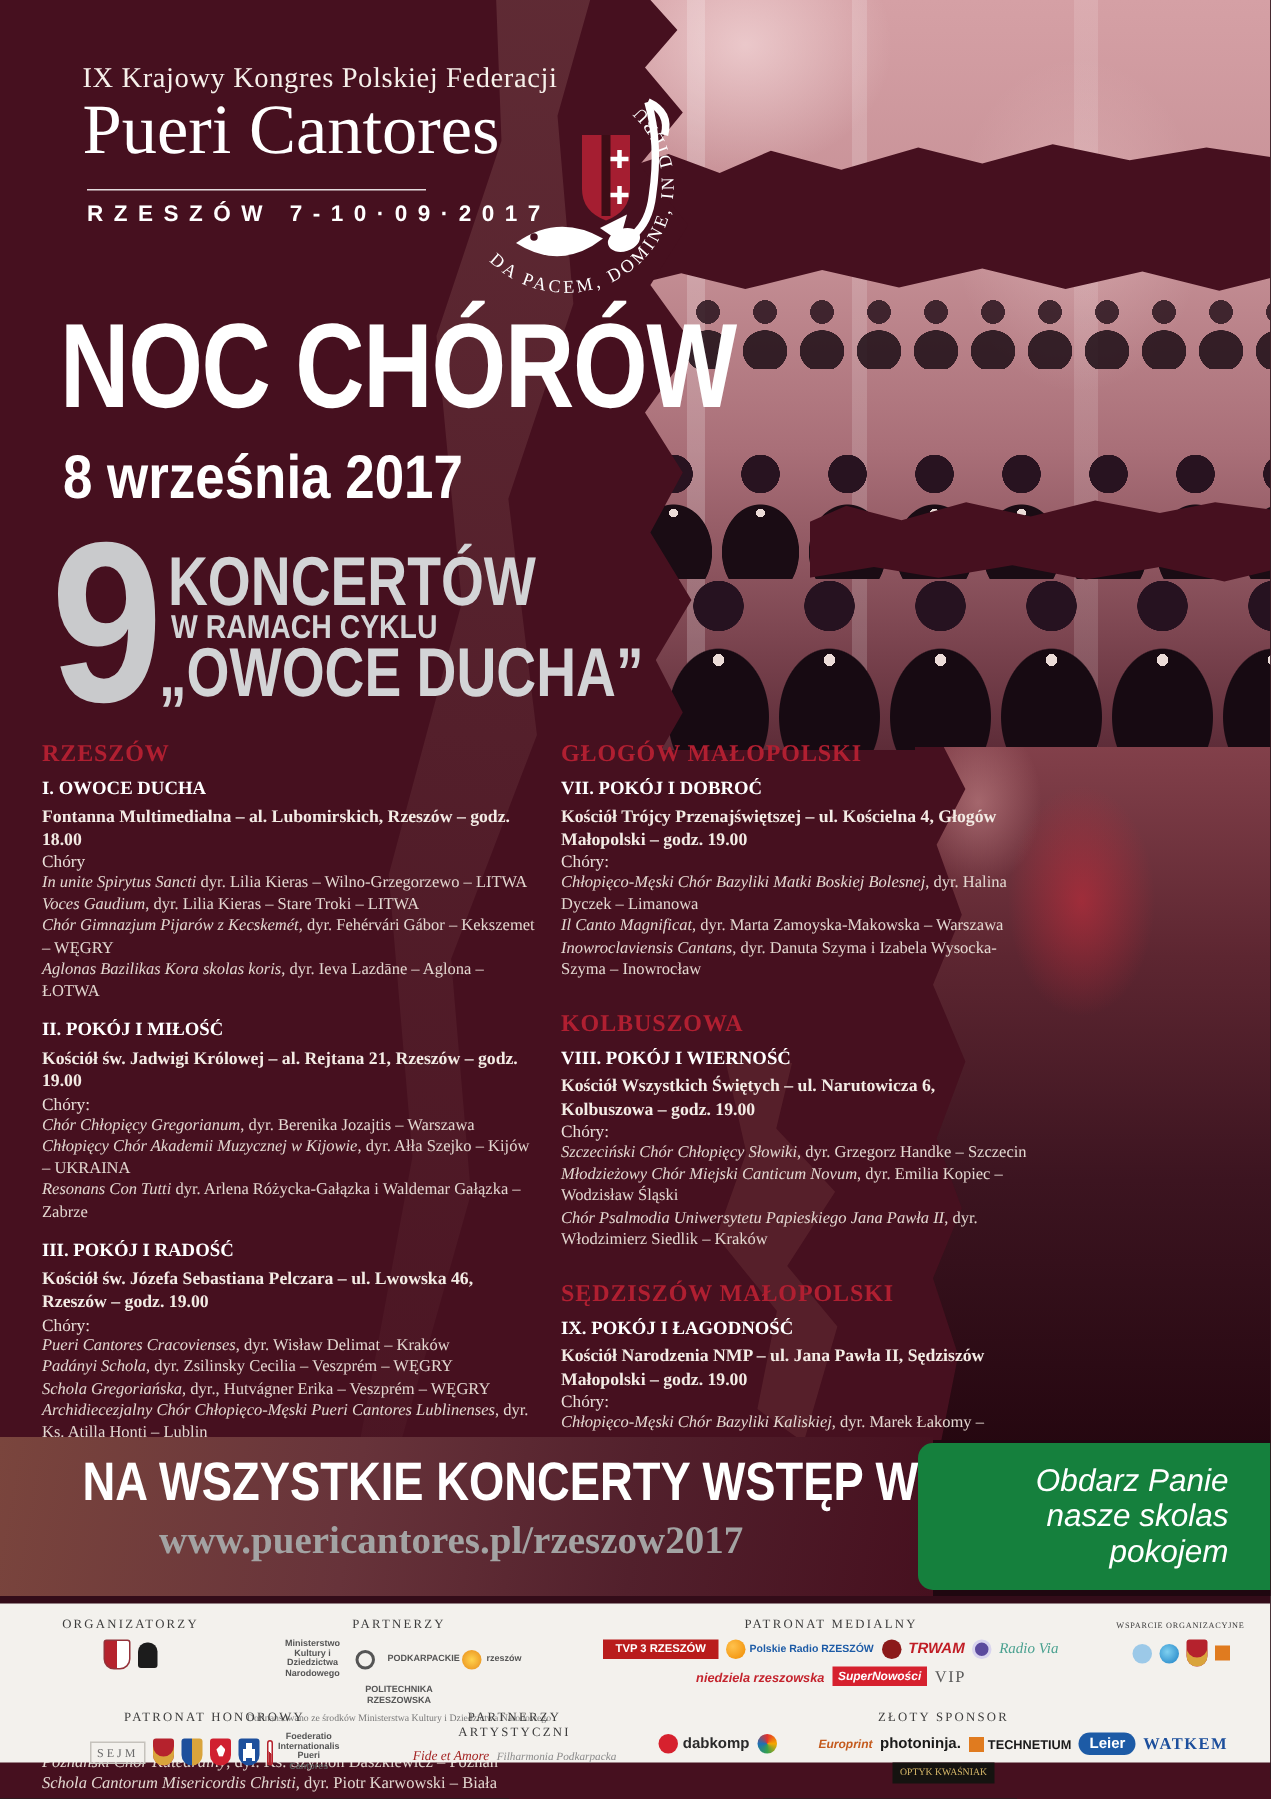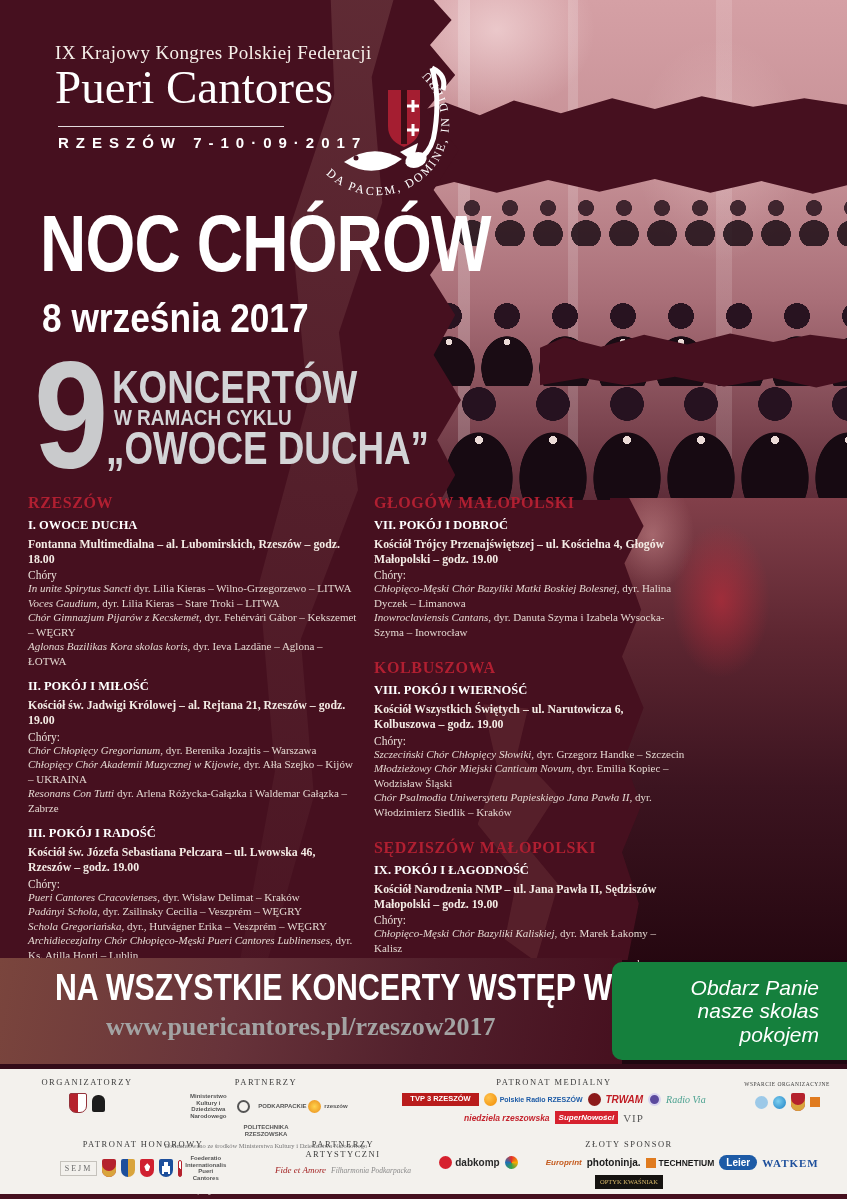--- a/index.html
+++ b/index.html
@@ -98,21 +98,21 @@
     background:linear-gradient(100deg,#7a453d 0%,#67333a 38%,#52202c 68%,#46101f 100%);}
   .free{position:absolute;left:55px;top:970px;font-size:36px;color:#fff;line-height:1;
     transform:scaleX(.84);transform-origin:left;white-space:nowrap;font-family:"Liberation Sans",sans-serif;font-weight:bold;}
   .url{position:absolute;left:106px;top:1012px;font-size:26px;color:#a3a3a3;font-weight:bold;}
   .prayer{position:absolute;left:612px;top:962px;width:235px;height:98px;background:#15803d;
     border-radius:10px 0 0 10px;display:flex;flex-direction:column;justify-content:center;
     text-align:right;padding-right:28px;box-sizing:border-box;
     font-family:"Liberation Sans",sans-serif;font-style:italic;font-size:21px;line-height:1.12;color:#fff;}
 
   
-  .footer{position:absolute;left:0;top:1064px;width:847px;height:130px;background:#f3f1ed;
+  .footer{position:absolute;left:0;top:1064px;width:847px;height:111px;background:#f3f1ed;
     border-top:5px solid #330c19;box-sizing:border-box;font-family:"Liberation Serif",serif;}
   .fgrp{position:absolute;}
   .fhdr{font-size:8.5px;letter-spacing:1.5px;color:#3d3d3d;text-align:center;}
   .flogos{display:flex;align-items:center;justify-content:center;flex-wrap:wrap;gap:5px;margin-top:6px;}
   .fcap{font-size:6.5px;color:#777;text-align:center;margin-top:4px;}
   .g-org{left:18px;top:8px;width:138px;}
   .g-part{left:158px;top:8px;width:216px;}
   .g-media{left:380px;top:8px;width:348px;}
   .g-supp{left:732px;top:12px;width:110px;}
   .g-supp .fhdr{font-size:5.5px;letter-spacing:.5px;}
@@ -265,20 +265,21 @@
           <div class="ch"><i>Schola Cantorum Misericordis Christi</i>, dyr. Piotr Karwowski – Biała Podlaska</div>
         </div>
       </div>
     <div id="col-right" class="col">
         <div class="city">GŁOGÓW MAŁOPOLSKI</div>
         <div class="concert">
           <div class="ct">VII. POKÓJ I DOBROĆ</div>
           <div class="cv">Kościół Trójcy Przenajświętszej – ul. Kościelna 4, Głogów Małopolski – godz. 19.00</div>
           <div class="cl">Chóry:</div>
           <div class="ch"><i>Chłopięco-Męski Chór Bazyliki Matki Boskiej Bolesnej</i>, dyr. Halina Dyczek – Limanowa</div>
+          <div class="ch"><i>Il Canto Magnificat</i>, dyr. Marta Zamoyska-Makowska – Warszawa</div>
           <div class="ch"><i>Inowroclaviensis Cantans</i>, dyr. Danuta Szyma i Izabela Wysocka-Szyma – Inowrocław</div>
         </div>
         <div class="grp-gap"></div>
         <div class="city">KOLBUSZOWA</div>
         <div class="concert">
           <div class="ct">VIII. POKÓJ I WIERNOŚĆ</div>
           <div class="cv">Kościół Wszystkich Świętych – ul. Narutowicza 6, Kolbuszowa – godz. 19.00</div>
           <div class="cl">Chóry:</div>
           <div class="ch"><i>Szczeciński Chór Chłopięcy Słowiki</i>, dyr. Grzegorz Handke – Szczecin</div>
           <div class="ch"><i>Młodzieżowy Chór Miejski Canticum Novum</i>, dyr. Emilia Kopiec – Wodzisław Śląski</div>

